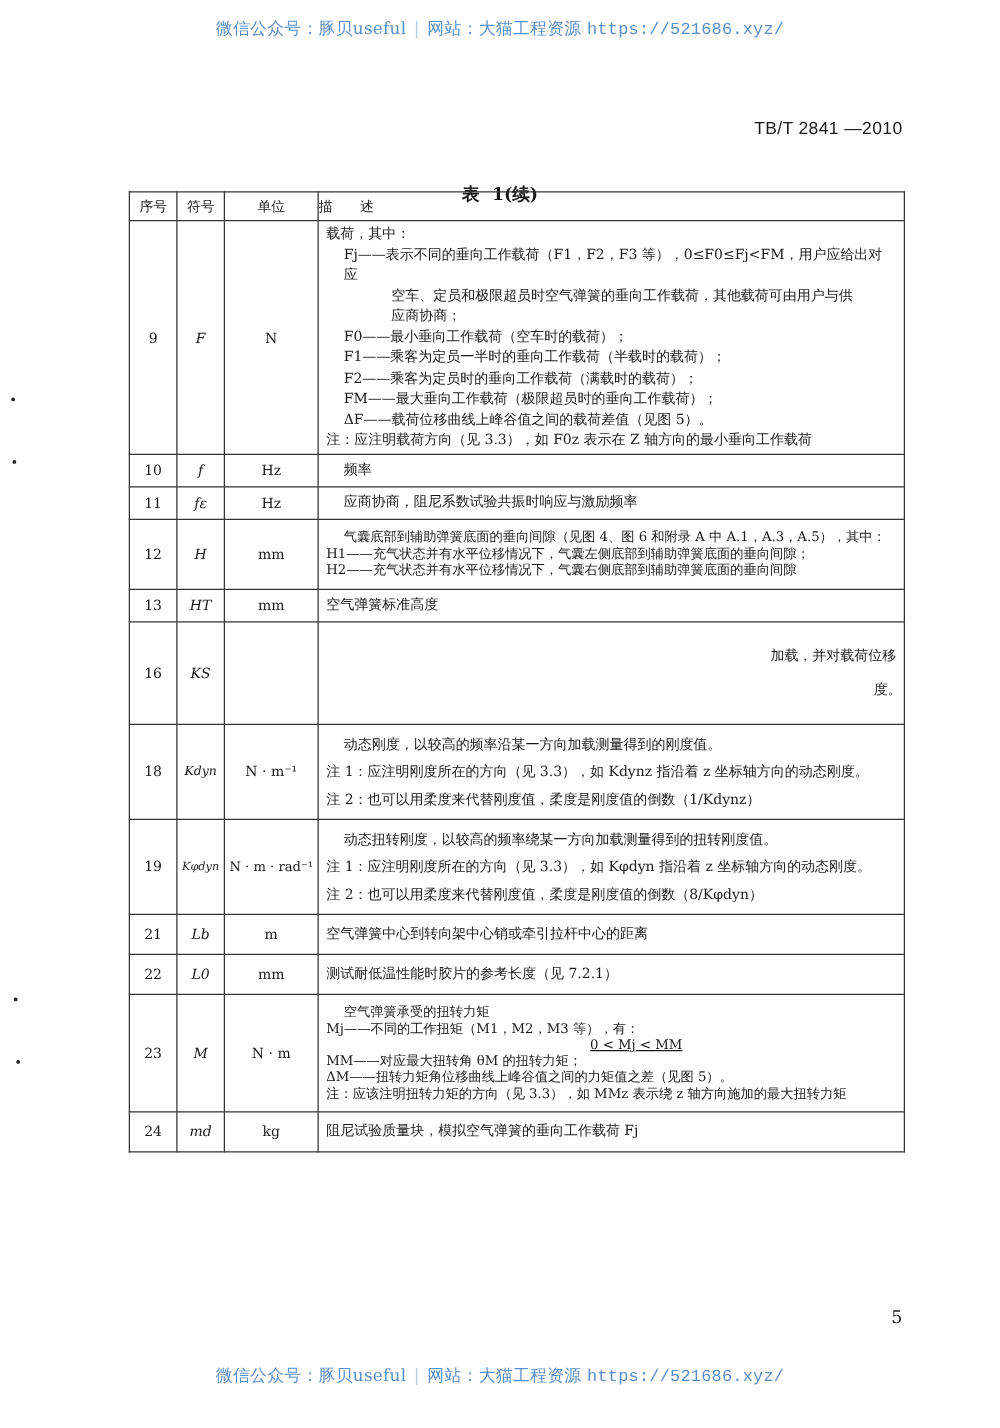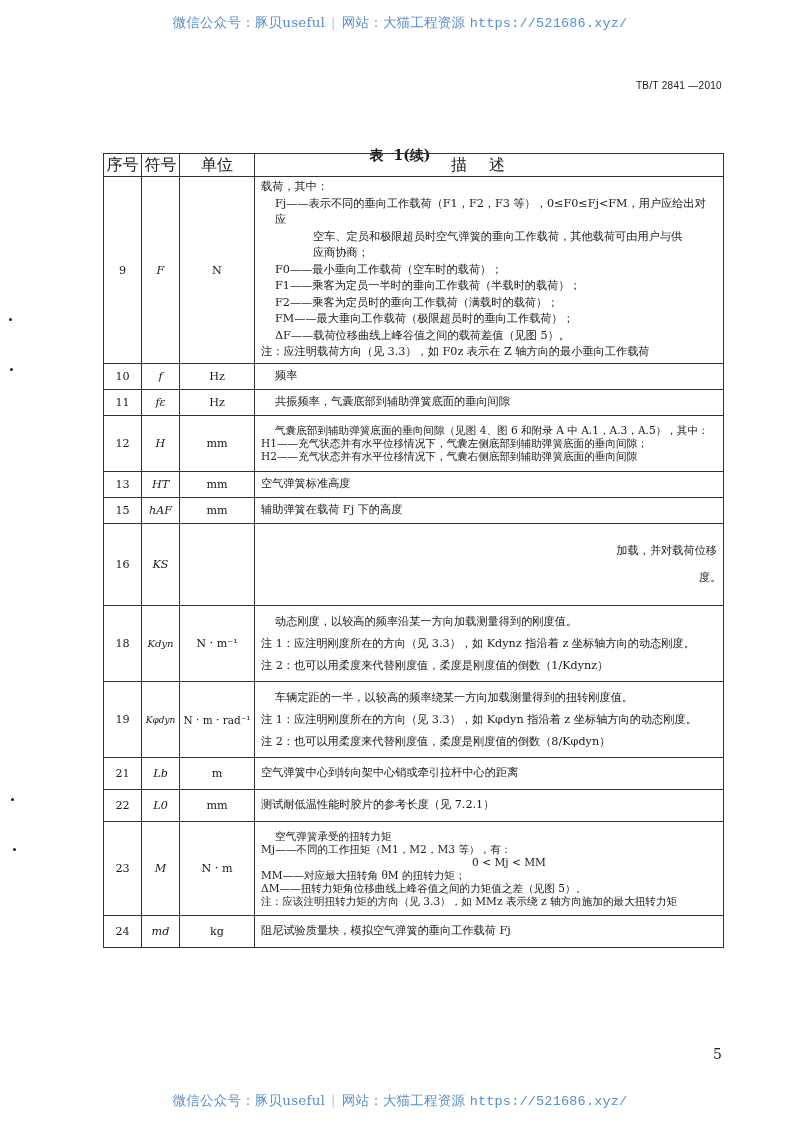--- a/index.html
+++ b/index.html
@@ -5,41 +5,41 @@
   html, body { margin: 0; padding: 0; background: #ffffff; }
   body { width: 800px; height: 1142px; position: relative; overflow: hidden;
          font-family: "DejaVu Serif", "Liberation Serif", serif; color: #1a1a1a; }
   .watermark { position: absolute; left: 0; width: 800px; text-align: center;
                font-size: 13.5px; color: #5b8fc9; letter-spacing: 0.2px;
                font-family: "DejaVu Serif", "Liberation Serif", serif; }
   .watermark .url { font-family: "Liberation Mono", "DejaVu Sans Mono", monospace; }
   .watermark .sep { color: #b9cbe0; margin: 0 6px; }
   .wm-top { top: 14px; }
   .wm-bottom { top: 1092px; }
-  .std-no { position: absolute; top: 80px; right: 78px; font-size: 10px;
+  .std-no { position: absolute; top: 94px; right: 78px; font-size: 14px;
             font-family: "Liberation Sans", "DejaVu Sans", sans-serif; letter-spacing: 0.3px; }
   .table-title { position: absolute; top: 147px; left: 0; width: 800px; text-align: center;
                  font-size: 14px; font-weight: bold; }
   .table-title .t1 { margin-right: 10px; }
   .dot { position: absolute; width: 3px; height: 3px; background: #222; border-radius: 50%; }
 
   table.def { position: absolute; left: 103px; top: 153px; width: 621px;
               border-collapse: collapse; table-layout: fixed; font-size: 11.2px; }
   table.def td, table.def th { border: 1px solid #333; padding: 0; vertical-align: middle; }
   table.def { border: 1.6px solid #222; }
-  table.def th { font-weight: normal; font-size: 16px; height: 22px; }
+  table.def th { font-weight: normal; font-size: 11px; height: 22px; }
   .c-no { width: 37px; text-align: center; }
   .c-sym { width: 37px; text-align: center; font-style: italic; }
   .c-unit { width: 74px; text-align: center; }
   .c-desc { text-align: left; padding: 2px 6px 2px 6px !important; line-height: 16.5px; }
-  .hdr-desc { text-align: center; letter-spacing: 22px; font-family: Liberation Serif, serif; }
+  .hdr-desc { text-align: left; letter-spacing: 22px; font-family: Liberation Serif, serif; }
   .ind1 { padding-left: 14px; display: block; }
   .ind2 { padding-left: 52px; display: block; }
   .first { display: block; text-indent: 14px; }
-  .center-line { display: block; text-align: center; padding-left: 40px; }
+  .center-line { display: block; text-align: center; padding-left: 40px; text-decoration: underline; }
   .tight { line-height: 13px; font-size: 10.6px; }
   .page-no { position: absolute; top: 1046px; right: 78px; font-size: 14px; }
 </style>
 </head>
 <body>
 
 <div class="watermark wm-top">
   <span>微信公众号：豚贝useful</span><span class="sep">|</span><span>网站：大猫工程资源</span>
   <span class="url">https://521686.xyz/</span>
 </div>
@@ -91,21 +91,21 @@
       <td class="c-desc">
           <span class="first">频率</span>
         </td>
     </tr>
 
     <tr style="height:26px;">
       <td class="c-no">11</td>
       <td class="c-sym">fε</td>
       <td class="c-unit">Hz</td>
       <td class="c-desc">
-          <span class="first">共振频率，气囊底部到辅助弹簧底面的垂向间隙</span>
+          <span class="first">应商协商，阻尼系数试验共振时响应与激励频率</span>
         </td>
     </tr>
 
     <tr style="height:56px;">
       <td class="c-no">12</td>
       <td class="c-sym">H</td>
       <td class="c-unit">mm</td>
       <td class="c-desc tight">
         <span class="first">气囊底部到辅助弹簧底面的垂向间隙（见图 4、图 6 和附录 A 中 A.1，A.3，A.5），其中：</span>
         <span style="display:block">H1——充气状态并有水平位移情况下，气囊左侧底部到辅助弹簧底面的垂向间隙；</span>
@@ -116,28 +116,20 @@
     <tr style="height:26px;margin-top:24px;">
       <td class="c-no">13</td>
       <td class="c-sym">HT</td>
       <td class="c-unit">mm</td>
       <td class="c-desc">
           <span style="display:block">空气弹簧标准高度</span>
         </td>
     </tr>
 
 
-    <tr style="height:26px;">
-      <td class="c-no">15</td>
-      <td class="c-sym">hAF</td>
-      <td class="c-unit">mm</td>
-      <td class="c-desc">
-          <span style="display:block">辅助弹簧在载荷 Fj 下的高度</span>
-        </td>
-    </tr>
 
     <tr style="height:82px;">
       <td class="c-no">16</td>
       <td class="c-sym">KS</td>
       <td class="c-unit"></td>
       <td class="c-desc" style="text-align:right;">
         <span style="display:block;margin-bottom:10px">加载，并对载荷位移</span>
         <span style="display:block;text-align:left;padding-left:438px">度。</span>
       </td>
     </tr>
@@ -152,21 +144,21 @@
         <span style="display:block">注 1：应注明刚度所在的方向（见 3.3），如 Kdynz 指沿着 z 坐标轴方向的动态刚度。</span>
         <span style="display:block">注 2：也可以用柔度来代替刚度值，柔度是刚度值的倒数（1/Kdynz）</span>
       </td>
     </tr>
 
     <tr style="height:76px;">
       <td class="c-no">19</td>
       <td class="c-sym" style="font-size:9px">Kφdyn</td>
       <td class="c-unit" style="font-size:10.5px">N · m · rad⁻¹</td>
       <td class="c-desc" style="line-height:22px">
-        <span class="first">车辆定距的一半，以较高的频率绕某一方向加载测量得到的扭转刚度值。</span>
+        <span class="first">动态扭转刚度，以较高的频率绕某一方向加载测量得到的扭转刚度值。</span>
         <span style="display:block">注 1：应注明刚度所在的方向（见 3.3），如 Kφdyn 指沿着 z 坐标轴方向的动态刚度。</span>
         <span style="display:block">注 2：也可以用柔度来代替刚度值，柔度是刚度值的倒数（8/Kφdyn）</span>
       </td>
     </tr>
 
 
     <tr style="height:32px;">
       <td class="c-no">21</td>
       <td class="c-sym">Lb</td>
       <td class="c-unit">m</td>

